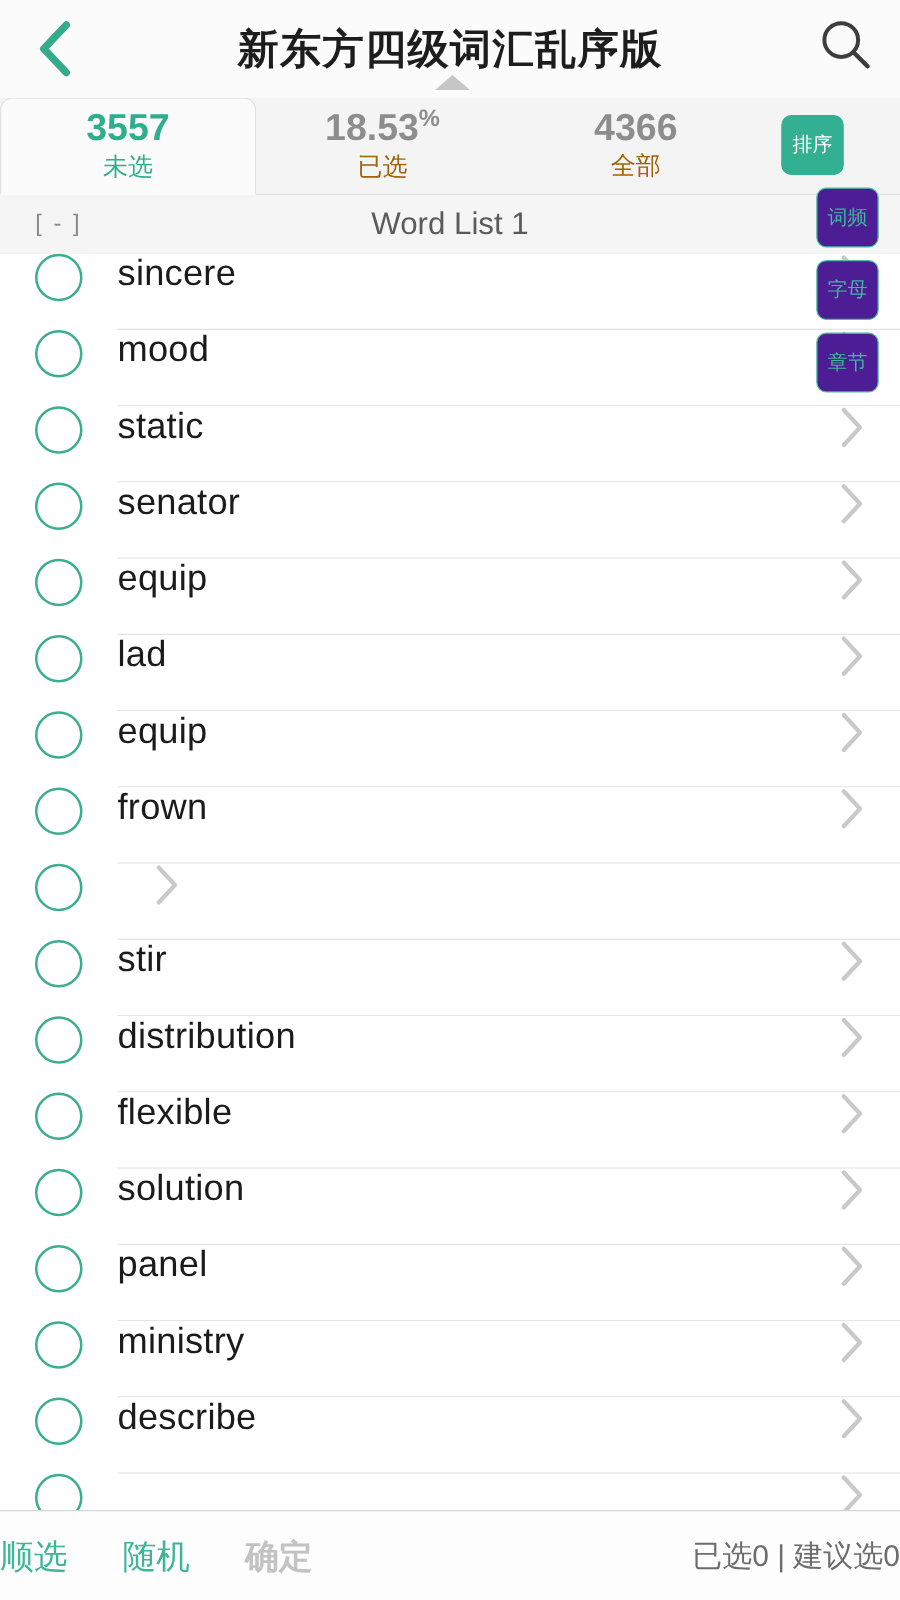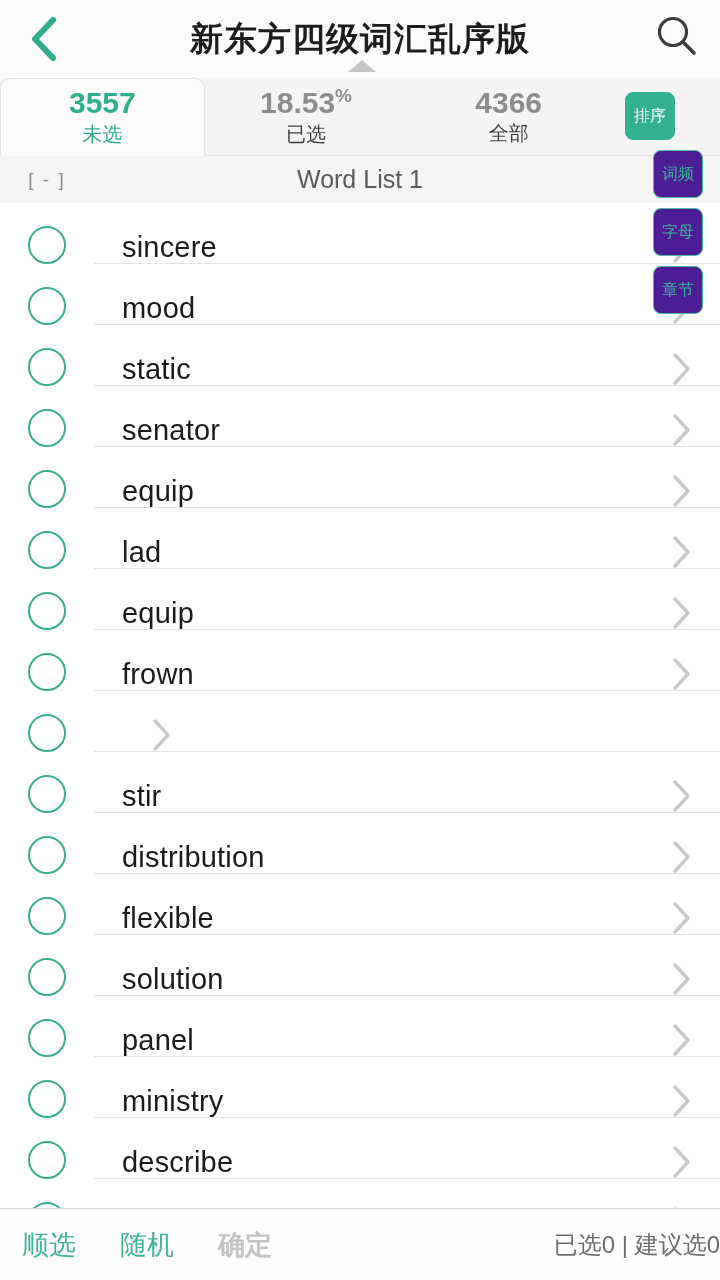--- a/index.html
+++ b/index.html
@@ -53,21 +53,21 @@
     display:flex; flex-direction:column;
     align-items:center; justify-content:center;
     cursor:pointer;
     position:relative;
   }
   .tab-num {
     font-size:30px; font-weight:bold; color:#8d8d8d;
     line-height:1.05;
   }
   .tab-num .pct { font-size:19px; font-weight:bold; vertical-align:super; }
-  .tab-label { font-size:20px; color:#404040; line-height:1.3; margin-top:2px; }
+  .tab-label { font-size:20px; color:#a16207; line-height:1.3; margin-top:2px; }
   .tab.active {
     background:#fbfbfb;
     border:1px solid #e2e2e2;
     border-bottom:1px solid #fbfbfb;
     border-top-left-radius:10px; border-top-right-radius:10px;
     margin-bottom:-1px;
   }
   .tab.active .tab-num { color:#2fae8c; }
   .tab.active .tab-label { color:#2fae8c; }
   .tabbar-spacer { width:110px; }
@@ -105,23 +105,22 @@
   }
 
   
   .wordlist {
     position:absolute; top:203px; left:0;
     width:720px; height:1005px;
     overflow:hidden; background:#fff;
   }
   .word-row {
     position:relative; height:61px; width:720px;
-    display:flex; align-items:flex-end; cursor:pointer;
+    display:flex; align-items:flex-start; cursor:pointer;
     background:#fff;
-    gap:28px;
   }
   .word-row::after {
     content:""; position:absolute; left:94px; right:0; bottom:0;
     height:1px; background:#e4e4e4;
   }
   .word-check {
     width:94px; display:flex; align-items:center; justify-content:center;
     cursor:pointer;
   }
   .circle {
@@ -141,21 +140,21 @@
     width:720px; height:72px;
     background:#fdfdfd;
     border-top:1px solid #d6d6d6;
     display:flex; align-items:center;
   }
   .foot-btn {
     font-size:27px; color:#3fb598; cursor:pointer;
     padding:0 0 0 0;
   }
   .foot-btn.disabled { color:#c3c3c3;font-weight:bold; }
-  .foot-left { display:flex; align-items:center; gap:44px; padding-left:22px; }
+  .foot-left { display:flex; align-items:center; gap:44px; }
   .foot-right {
     margin-left:auto; 
     font-size:24px; color:#6d6d6d;
   }
 </style>
 </head>
 <body>
 
 <div id="app">
 

